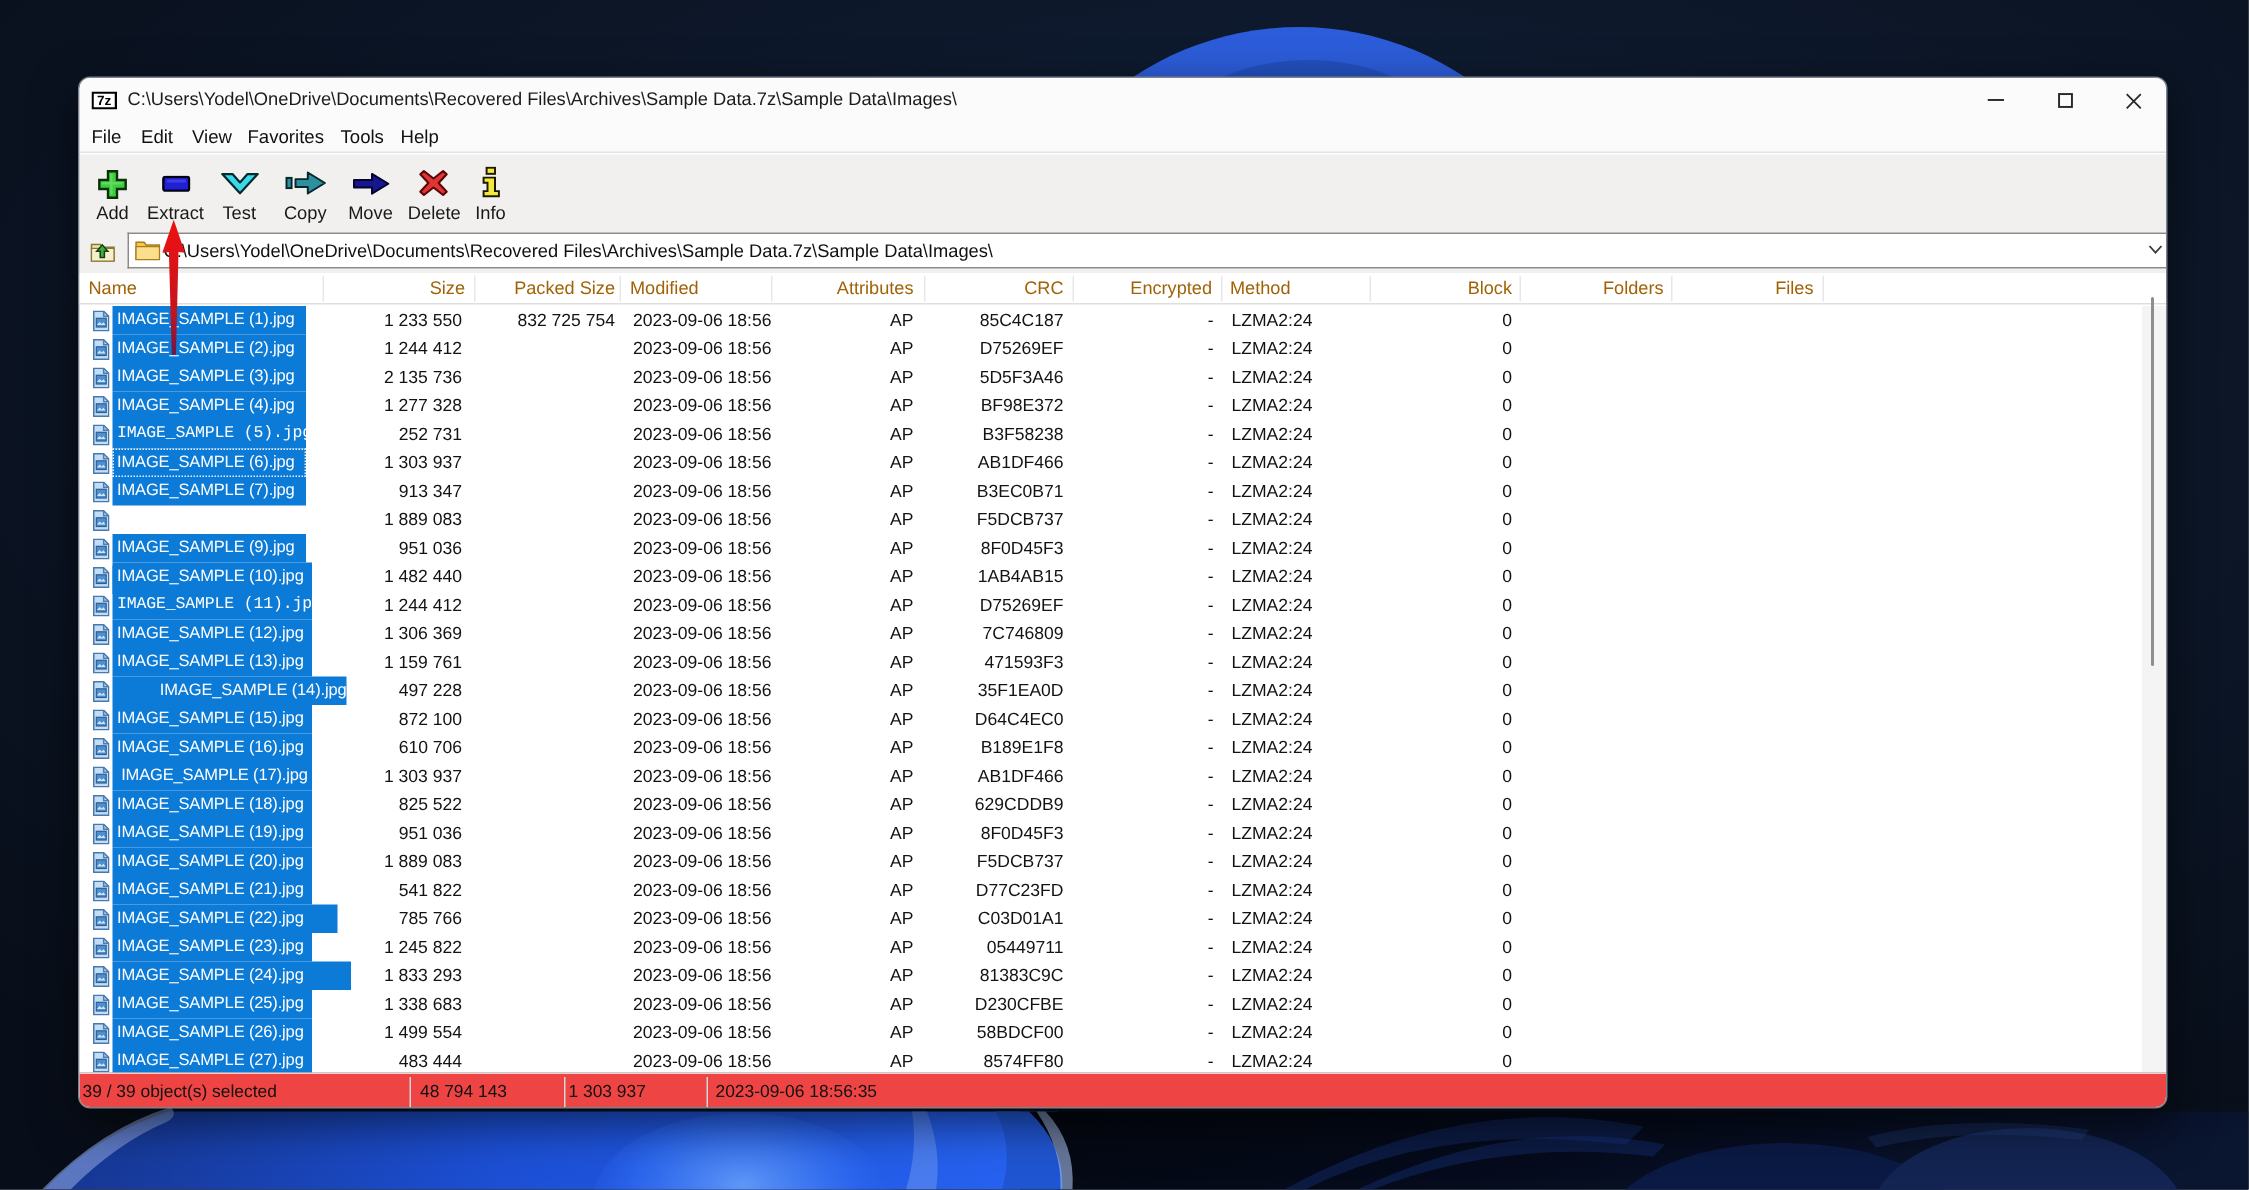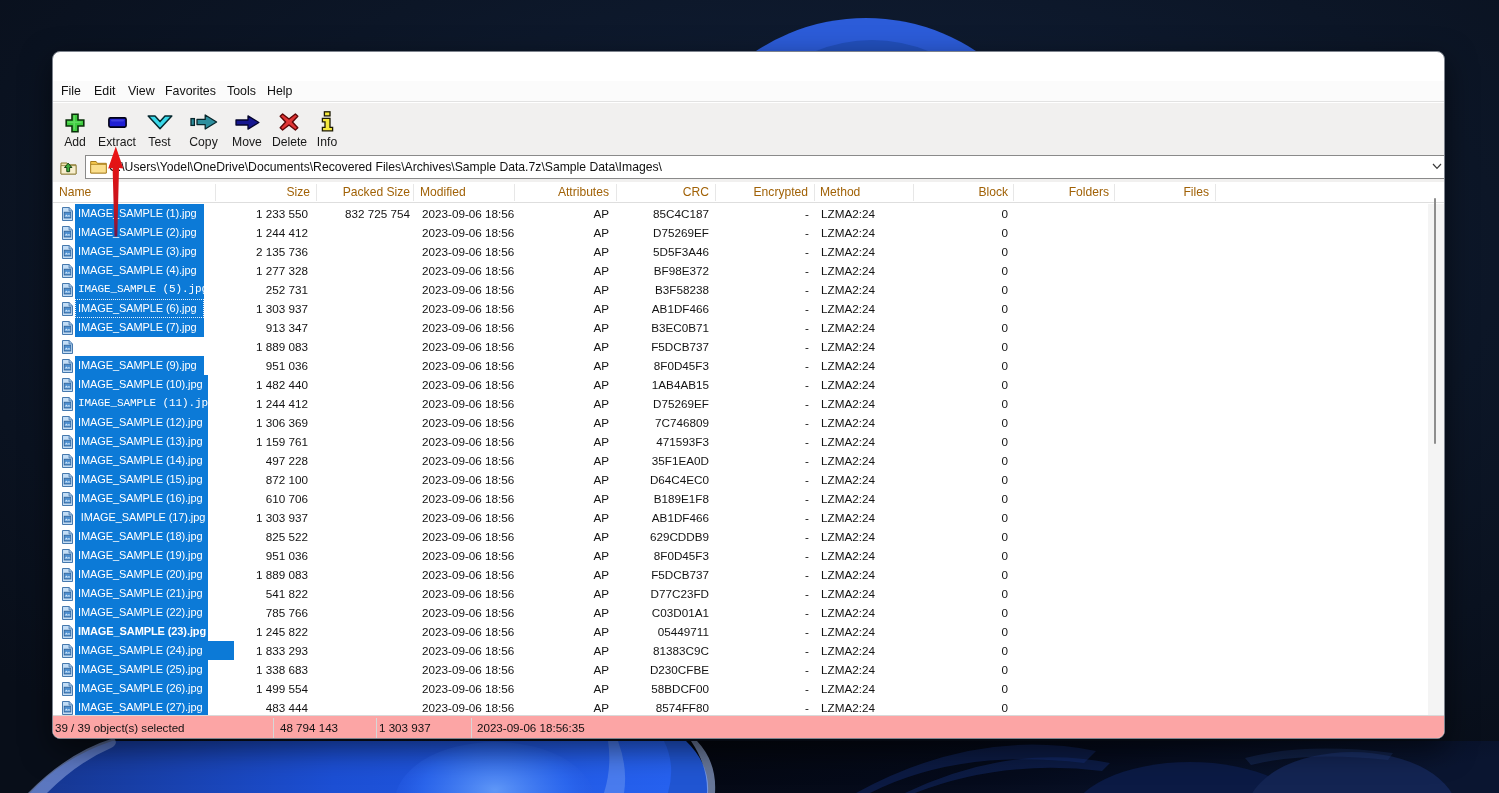--- a/index.html
+++ b/index.html
@@ -26,21 +26,21 @@
 .row span{position:absolute;top:0;line-height:19px;white-space:pre}
 .hl{position:absolute;left:22px;top:0;height:19px;background:#0c7ad7;color:#fff;line-height:19px;padding-left:3px;font-size:11px;letter-spacing:-0.1px;white-space:pre;overflow:hidden}
 .cs{left:158px;width:97px;text-align:right}
 .cp{left:260px;width:97px;text-align:right}
 .cm{left:369px}
 .ca{left:481px;width:75px;text-align:right}
 .cc{left:563px;width:93px;text-align:right}
 .ce{left:663px;width:93px;text-align:right}
 .cme{left:768px}
 .cb{left:860px;width:95px;text-align:right}
-#sbar{position:absolute;left:0;top:663px;width:100%;height:25px;background:#fca5a5;border-top:1px solid #d9d9d9;font-size:11.6px;color:#111}
+#sbar{position:absolute;left:0;top:663px;width:100%;height:25px;background:#ef4444;border-top:1px solid #d9d9d9;font-size:11.6px;color:#111}
 #sbar span{position:absolute;top:0;line-height:24px;white-space:pre}
 #sbar i{position:absolute;top:2px;bottom:2px;width:1px;background:#d7d7d7}
 .ficon{position:absolute;left:9px;top:3px}
 #sctrack{position:absolute;left:1375px;top:152px;width:16px;height:511px;background:#f4f4f4}
 #scthumb{position:absolute;left:1380.5px;top:146px;width:2.5px;height:246px;background:#8e8e8e;border-radius:2px}
 </style></head><body>
 <svg class="abs" style="left:0;top:0" width="1499" height="793" viewBox="0 0 1499 793">
 <defs>
 <radialGradient id="wg" cx="57%" cy="32%" r="78%">
  <stop offset="0%" stop-color="#11203a"></stop>
@@ -80,20 +80,36 @@
 <path d="M686,741 q24,23 22,52 l-40,0 q8,-28 -4,-52 Z" fill="#2055d2"></path>
 <path d="M697,741 q20,21 18,52 l-8,0 q1,-27 -16,-52 Z" fill="#a8c0f0" opacity=".6"></path>
 <path d="M856,793 q120,-66 240,-42 l-12,12 q-125,-15 -214,30 Z" fill="#10255e" opacity=".6"></path>
 <path d="M905,793 q105,-50 205,-30 l-8,8 q-100,-12 -187,22 Z" fill="#1b3a8e" opacity=".35"></path>
 <ellipse cx="1190" cy="820" rx="120" ry="58" fill="#0b1a44"></ellipse>
 <ellipse cx="1352" cy="812" rx="105" ry="60" fill="#132452"></ellipse>
 <path d="M1245,758 q60,-16 148,-5 l-5,7 q-80,-9 -137,5 Z" fill="#27458c" opacity=".3"></path>
 </g>
   </svg>
 <div id="win">
+<div id="titlebar">
+<svg class="abs" style="left:8px;top:8.5px" width="17" height="12" viewBox="0 0 17 12">
+        <rect x="0.75" y="0.75" width="15.5" height="10.5" fill="#fff" stroke="#000" stroke-width="1.5"></rect>
+        <text x="8.5" y="9.3" font-family="Liberation Sans" font-size="9" font-weight="bold" fill="#000" text-anchor="middle">7z</text>
+      </svg>
+<div id="title">C:\Users\Yodel\OneDrive\Documents\Recovered Files\Archives\Sample Data.7z\Sample Data\Images\</div>
+<svg class="abs" style="left:1272px;top:14px" width="11" height="2" viewBox="0 0 11 2">
+        <rect width="11" height="1.3" fill="#2a2a2a"></rect>
+      </svg>
+<svg class="abs" style="left:1319px;top:10px" width="10" height="10" viewBox="0 0 10 10">
+        <rect x="0.7" y="0.7" width="8.6" height="8.6" fill="none" stroke="#2a2a2a" stroke-width="1.3"></rect>
+      </svg>
+<svg class="abs" style="left:1364px;top:10px" width="11" height="11" viewBox="0 0 11 11">
+        <path d="M0.8,0.8 L10.2,10.2 M10.2,0.8 L0.8,10.2" stroke="#2a2a2a" stroke-width="1.2"></path>
+      </svg>
+</div>
 <div id="menubar">
       <span class="mi" style="left:8px">File</span>
       <span class="mi" style="left:41px">Edit</span>
       <span class="mi" style="left:75px">View</span>
       <span class="mi" style="left:112px">Favorites</span>
       <span class="mi" style="left:174px">Tools</span>
       <span class="mi" style="left:214px">Help</span>
     </div>
 <div id="toolbar">
 <svg class="abs" style="left:12px;top:9.5px" width="20" height="20" viewBox="0 0 20 20">
@@ -350,21 +366,21 @@
         <span class="ca">AP</span>
         <span class="cc">471593F3</span>
         <span class="ce">-</span>
         <span class="cme">LZMA2:24</span>
         <span class="cb">0</span>
       </div>
 <div class="row" style="top:269px">
         <svg class="ficon" width="11" height="14" viewBox="0 0 11 14">
           <use href="#fico"></use>
         </svg>
-        <div class="hl" style="width:133px;">IMAGE_SAMPLE (14).jpg</div>
+        <div class="hl" style="width:156px;text-align:right;">IMAGE_SAMPLE (14).jpg</div>
         <span class="cs">497 228</span>
         <span class="cm">2023-09-06 18:56</span>
         <span class="ca">AP</span>
         <span class="cc">35F1EA0D</span>
         <span class="ce">-</span>
         <span class="cme">LZMA2:24</span>
         <span class="cb">0</span>
       </div>
 <div class="row" style="top:288px">
         <svg class="ficon" width="11" height="14" viewBox="0 0 11 14">
@@ -454,34 +470,34 @@
         <span class="ca">AP</span>
         <span class="cc">D77C23FD</span>
         <span class="ce">-</span>
         <span class="cme">LZMA2:24</span>
         <span class="cb">0</span>
       </div>
 <div class="row" style="top:421px">
         <svg class="ficon" width="11" height="14" viewBox="0 0 11 14">
           <use href="#fico"></use>
         </svg>
-        <div class="hl" style="width:133px;">IMAGE_SAMPLE (22).jpg</div>
+        <div class="hl" style="width:150px;">IMAGE_SAMPLE (22).jpg</div>
         <span class="cs">785 766</span>
         <span class="cm">2023-09-06 18:56</span>
         <span class="ca">AP</span>
         <span class="cc">C03D01A1</span>
         <span class="ce">-</span>
         <span class="cme">LZMA2:24</span>
         <span class="cb">0</span>
       </div>
 <div class="row" style="top:440px">
         <svg class="ficon" width="11" height="14" viewBox="0 0 11 14">
           <use href="#fico"></use>
         </svg>
-        <div class="hl" style="width:133px;font-weight:bold;">IMAGE_SAMPLE (23).jpg</div>
+        <div class="hl" style="width:133px;">IMAGE_SAMPLE (23).jpg</div>
         <span class="cs">1 245 822</span>
         <span class="cm">2023-09-06 18:56</span>
         <span class="ca">AP</span>
         <span class="cc">05449711</span>
         <span class="ce">-</span>
         <span class="cme">LZMA2:24</span>
         <span class="cb">0</span>
       </div>
 <div class="row" style="top:459px">
         <svg class="ficon" width="11" height="14" viewBox="0 0 11 14">

